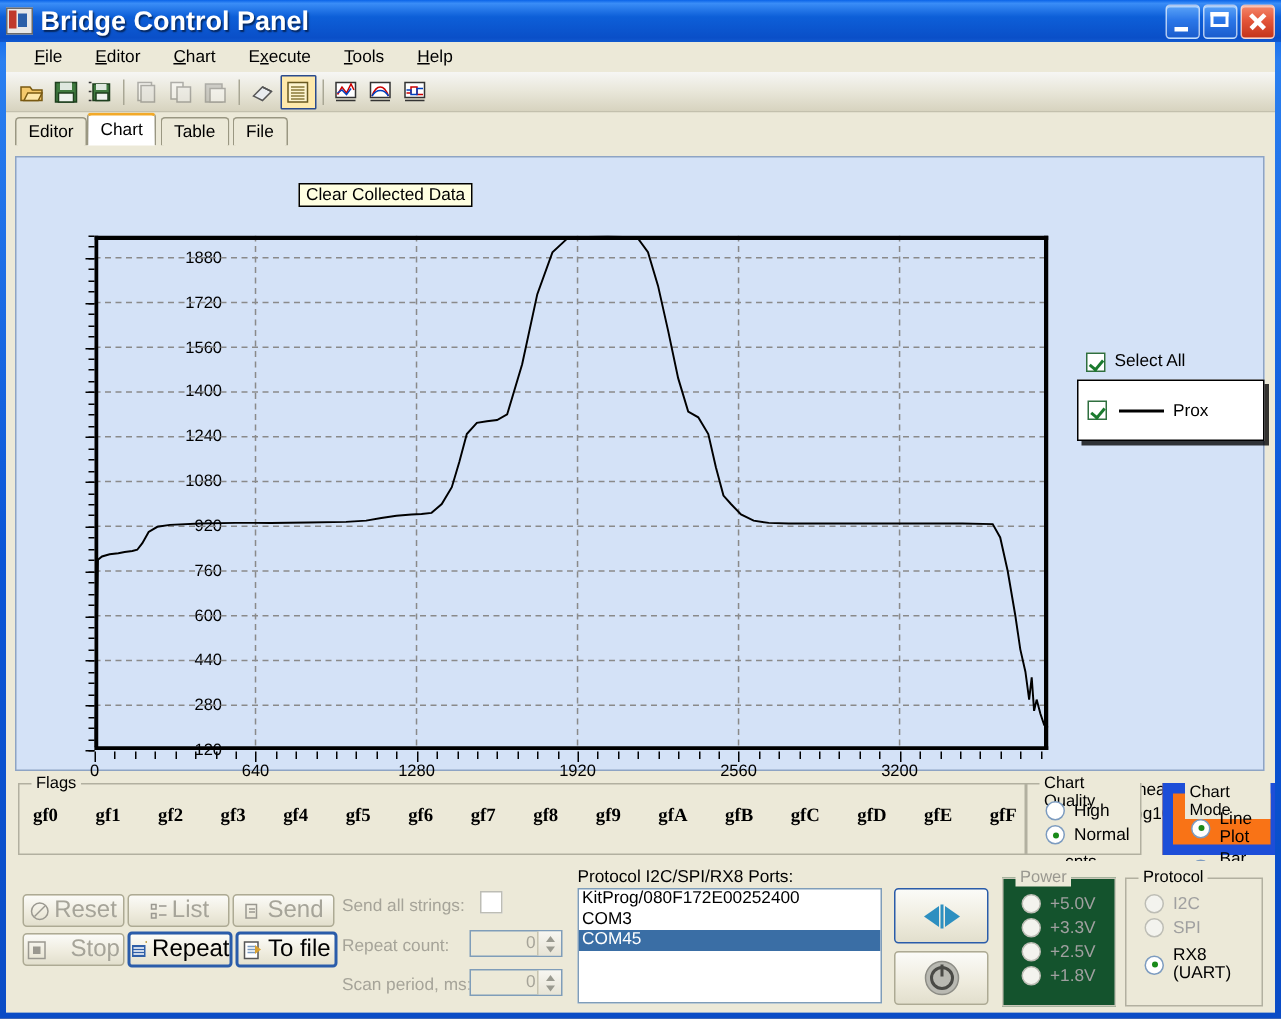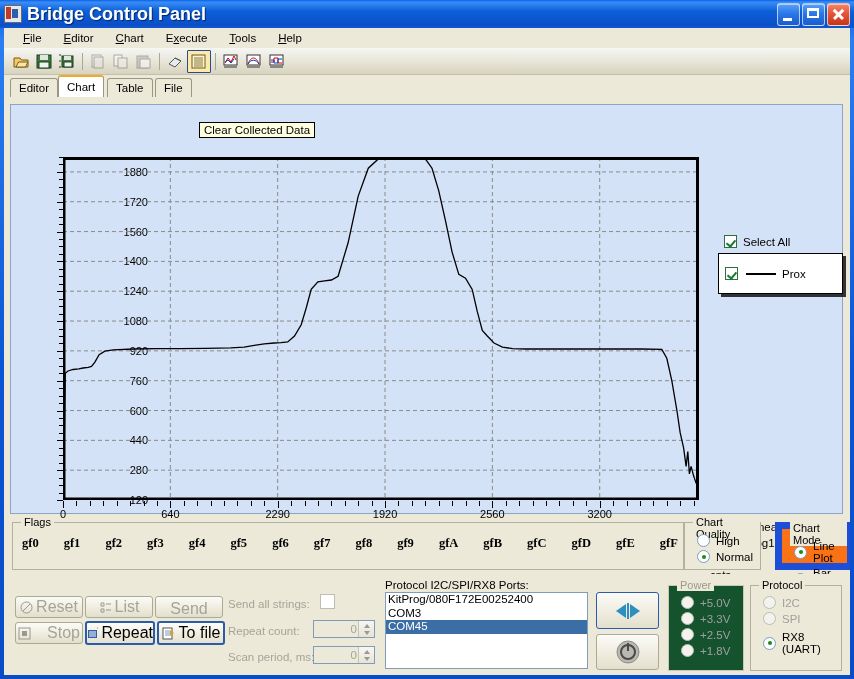--- a/index.html
+++ b/index.html
@@ -86,21 +86,21 @@
     position:absolute;left:52px;top:52px;width:636px;height:343px;
   }
   #plot .frame{position:absolute;left:0;top:0;width:100%;height:100%;}
   .ylabel{
     position:absolute;right:694px;text-align:right;width:40px;font-size:11px;color:#000;
     transform:translateY(-6px);
   }
   .xlabel{position:absolute;font-size:11px;color:#000;transform:translateX(-50%);}
   #cnts{position:absolute;left:699px;top:464px;font-size:11.5px;}
   
-  #legend-selectall{position:absolute;left:713px;top:130px;display:flex;align-items:center;}
+  #legend-selectall{position:absolute;left:713px;top:130px;display:flex;}
   #legend-box{
     position:absolute;left:707px;top:148px;width:125px;height:41px;background:#fff;
     border:1px solid #000;box-shadow:3px 3px 0 rgba(0,0,0,.78);box-sizing:border-box;
     display:flex;align-items:center;padding-left:6px;
   }
   .cbx{
     width:13px;height:13px;border:1px solid #2f6f3f;background:#fff;position:relative;
     flex:none;box-sizing:border-box;
   }
   .cbx.on:after{
@@ -356,21 +356,21 @@
           <div style="position: absolute; left: 48px; top: 89.2826px; width: 4px; height: 1px; background: rgb(0, 0, 0);"></div>
           <div style="position: absolute; left: 48px; top: 81.8261px; width: 4px; height: 1px; background: rgb(0, 0, 0);"></div>
           <div style="position: absolute; left: 48px; top: 74.3696px; width: 4px; height: 1px; background: rgb(0, 0, 0);"></div>
           <div style="position: absolute; left: 48px; top: 66.913px; width: 4px; height: 1px; background: rgb(0, 0, 0);"></div>
           <div style="position: absolute; left: 48px; top: 59.4565px; width: 4px; height: 1px; background: rgb(0, 0, 0);"></div>
           <div style="position: absolute; left: 48px; top: 52px; width: 4px; height: 1px; background: rgb(0, 0, 0);"></div>
         </div>
       <div id="xticks">
           <div class="xlabel" style="left: 52px; top: 403px;">0</div>
           <div class="xlabel" style="left: 159.342px; top: 403px;">640</div>
-          <div class="xlabel" style="left: 266.684px; top: 403px;">2290</div>
+          <div class="xlabel" style="left: 266.684px; top: 403px;">1280</div>
           <div class="xlabel" style="left: 374.025px; top: 403px;">1920</div>
           <div class="xlabel" style="left: 481.367px; top: 403px;">2560</div>
           <div class="xlabel" style="left: 588.709px; top: 403px;">3200</div>
           <div style="position: absolute; left: 52px; top: 396px; width: 1px; height: 7px; background: rgb(0, 0, 0);"></div>
           <div style="position: absolute; left: 65.4177px; top: 396px; width: 1px; height: 5px; background: rgb(0, 0, 0);"></div>
           <div style="position: absolute; left: 78.8354px; top: 396px; width: 1px; height: 5px; background: rgb(0, 0, 0);"></div>
           <div style="position: absolute; left: 92.2532px; top: 396px; width: 1px; height: 5px; background: rgb(0, 0, 0);"></div>
           <div style="position: absolute; left: 105.671px; top: 396px; width: 1px; height: 5px; background: rgb(0, 0, 0);"></div>
           <div style="position: absolute; left: 119.089px; top: 396px; width: 1px; height: 5px; background: rgb(0, 0, 0);"></div>
           <div style="position: absolute; left: 132.506px; top: 396px; width: 1px; height: 5px; background: rgb(0, 0, 0);"></div>
@@ -525,21 +525,21 @@
             <path d="M3 10L10 3" stroke="#9a9890"></path>
           </svg>
         <span>Reset</span>
       </div>
       <div class="btn dis" style="left:81px;top:22px;width:68px;height:22px;">
         <svg width="13" height="13">
             <path d="M2 2h3v3H2zM2 8h3v3H2zM7 3h5M7 9h5" stroke="#9a9890" fill="none"></path>
           </svg>
         <span>List</span>
       </div>
-      <div class="btn dis" style="left:151px;top:22px;width:68px;height:22px;flex-direction:column;">
+      <div class="btn dis" style="left:151px;top:22px;width:68px;height:22px;">
         <svg width="13" height="13">
             <path d="M2 2h7v9H2z" fill="none" stroke="#9a9890"></path>
             <path d="M4 5h4M4 7h4" stroke="#9a9890"></path>
           </svg>
         <span>Send</span>
       </div>
 
       <div class="btn dis" style="left:11px;top:48px;width:68px;height:22px;gap:16px;">
         <svg width="13" height="13">
             <rect x="1" y="1" width="11" height="11" fill="none" stroke="#9a9890"></rect>

